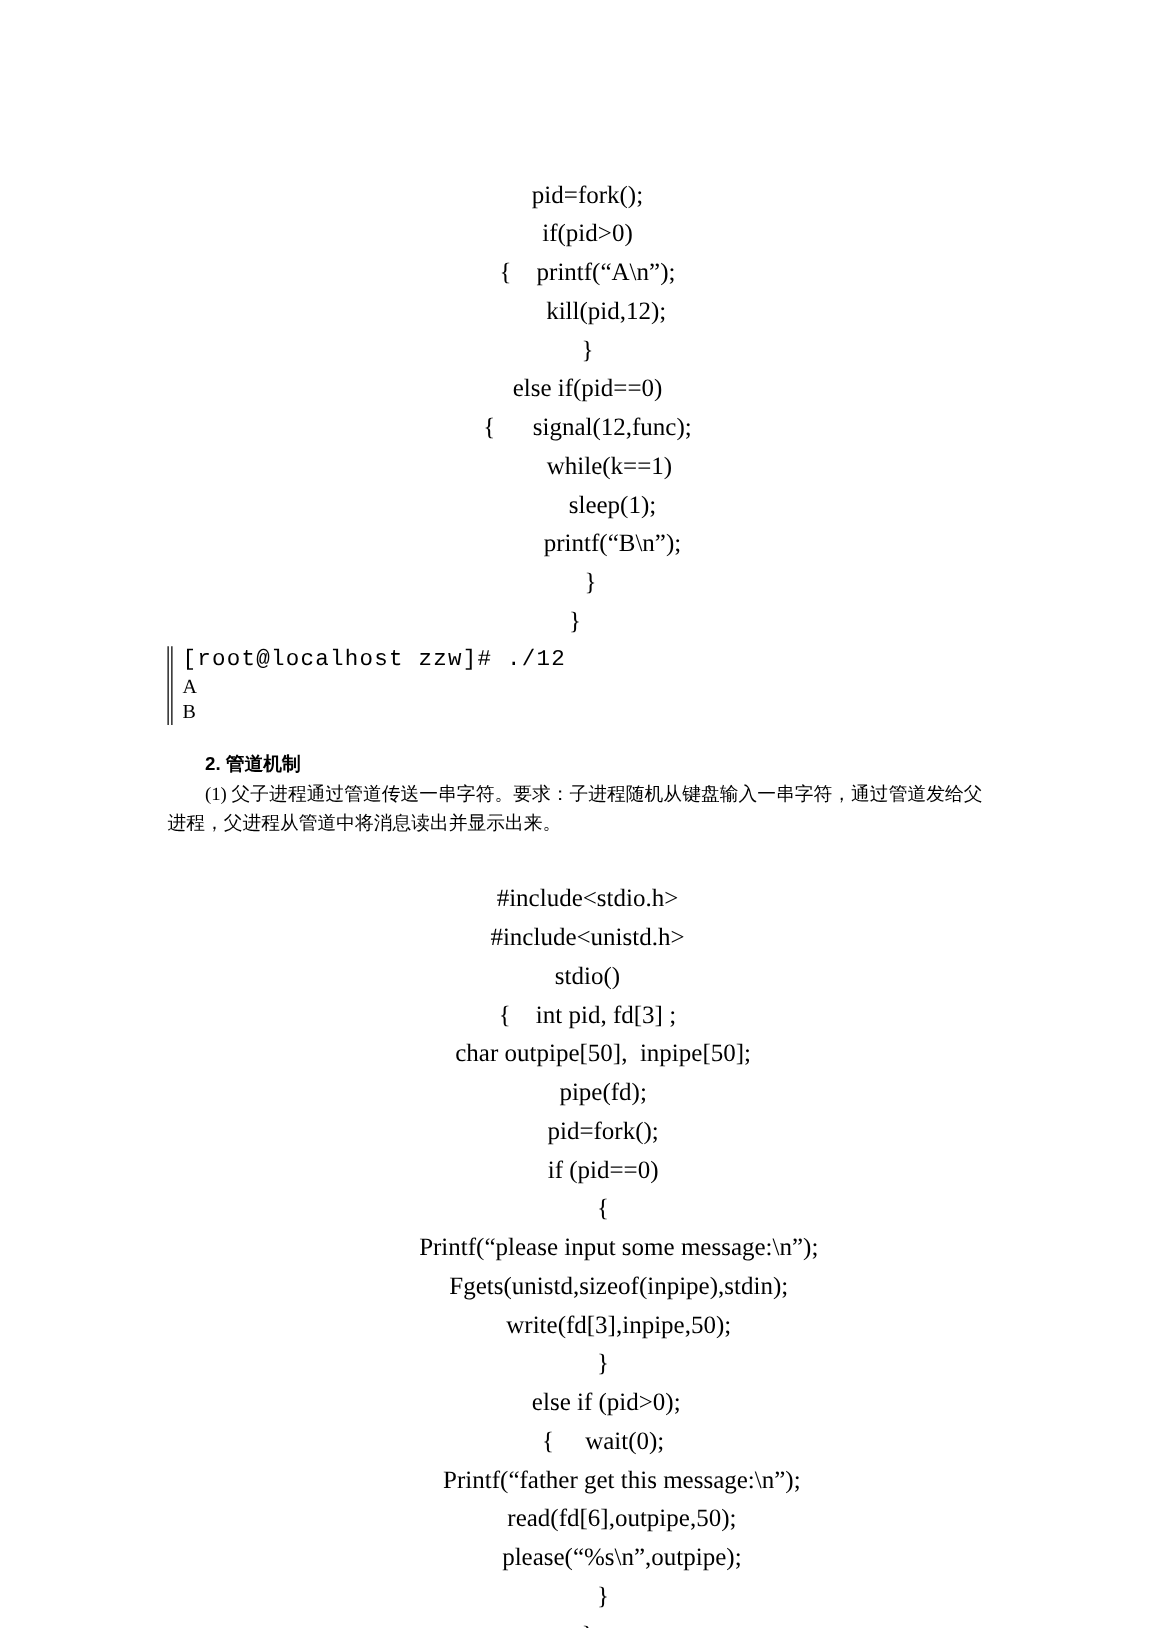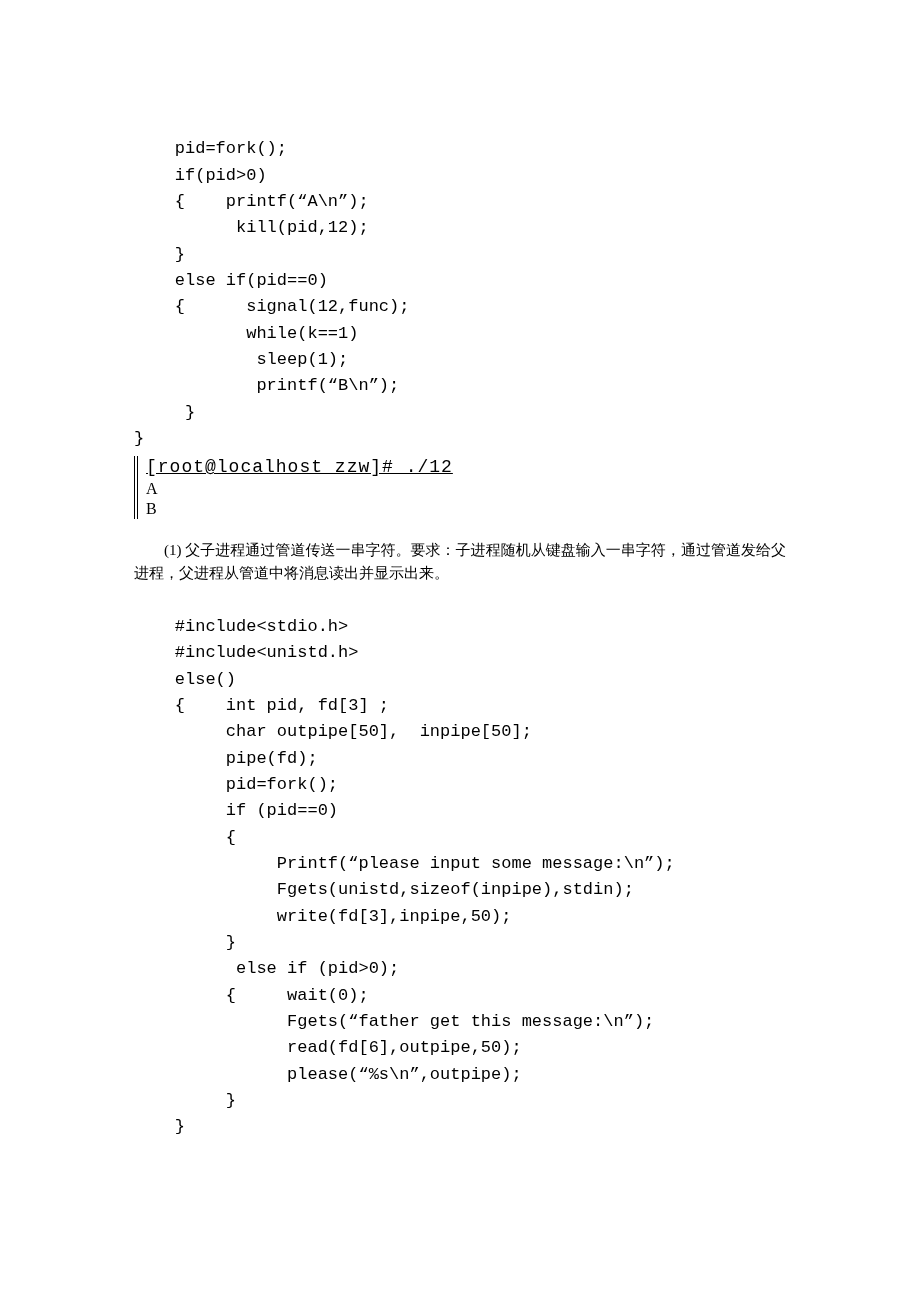--- a/index.html
+++ b/index.html
@@ -10,36 +10,37 @@
     font-size: 15px;
     line-height: 1.55;
     color: #000;
     width: 920px;
   }
   .page {
     padding: 110px 134px 200px 134px;
     box-sizing: border-box;
   }
   .code {
-    font-family: Liberation Mono, monospace;
-    font-size: 17px;
+    font-family: Liberation Serif, serif;
+    font-size: 20px;
     white-space: pre;
     line-height: 1.55;
+    text-align: center;
   }
   .terminal-block {
     border-left: 4px double #000;
     padding-left: 8px;
     margin-top: 4px;
     margin-bottom: 20px;
     font-family: "Consolas", "Courier New", monospace;
     font-size: 18px;
     line-height: 1.25;
     letter-spacing: 1px;
   }
-  .term-line-1 { font-family: "Consolas","Courier New",monospace; text-decoration: underline; }
+  .term-line-1 { font-family: "Consolas","Courier New",monospace; }
   .term-AB { font-family: "Times New Roman", serif; font-size: 16px; }
   .heading {
     text-indent: 2em;
     font-family: "SimHei", "Heiti SC", sans-serif;
     font-weight: bold;
     margin: 4px 0 2px 0;
   }
   .para {
     text-indent: 2em;
     margin: 2px 0;
@@ -65,38 +66,39 @@
 <span>     }</span>
 <span>}</span>
 </div>
 
   <div class="terminal-block">
     <div class="term-line-1">[root@localhost zzw]# ./12</div>
     <div class="term-AB">A</div>
     <div class="term-AB">B</div>
   </div>
 
+  <div class="heading">2. 管道机制</div>
   <div class="para">(1) 父子进程通过管道传送一串字符。要求：子进程随机从键盘输入一串字符，通过管道发给父进程，父进程从管道中将消息读出并显示出来。</div>
 
   <div class="code">
 <span>    #include&lt;stdio.h&gt;</span>
 <span>    #include&lt;unistd.h&gt;</span>
-<span>    else()</span>
+<span>    stdio()</span>
 <span>    {    int pid, fd[3] ;</span>
 <span>         char outpipe[50],  inpipe[50];</span>
 <span>         pipe(fd);</span>
 <span>         pid=fork();</span>
 <span>         if (pid==0)</span>
 <span>         {</span>
 <span>              Printf(“please input some message:\n”);</span>
 <span>              Fgets(unistd,sizeof(inpipe),stdin);</span>
 <span>              write(fd[3],inpipe,50);</span>
 <span>         }</span>
 <span>          else if (pid&gt;0);</span>
 <span>         {     wait(0);</span>
-<span>               Fgets(“father get this message:\n”);</span>
+<span>               Printf(“father get this message:\n”);</span>
 <span>               read(fd[6],outpipe,50);</span>
 <span>               please(“%s\n”,outpipe);</span>
 <span>         }</span>
 <span>    }</span>
 </div>
 
 </div>
 
 </body></html>

